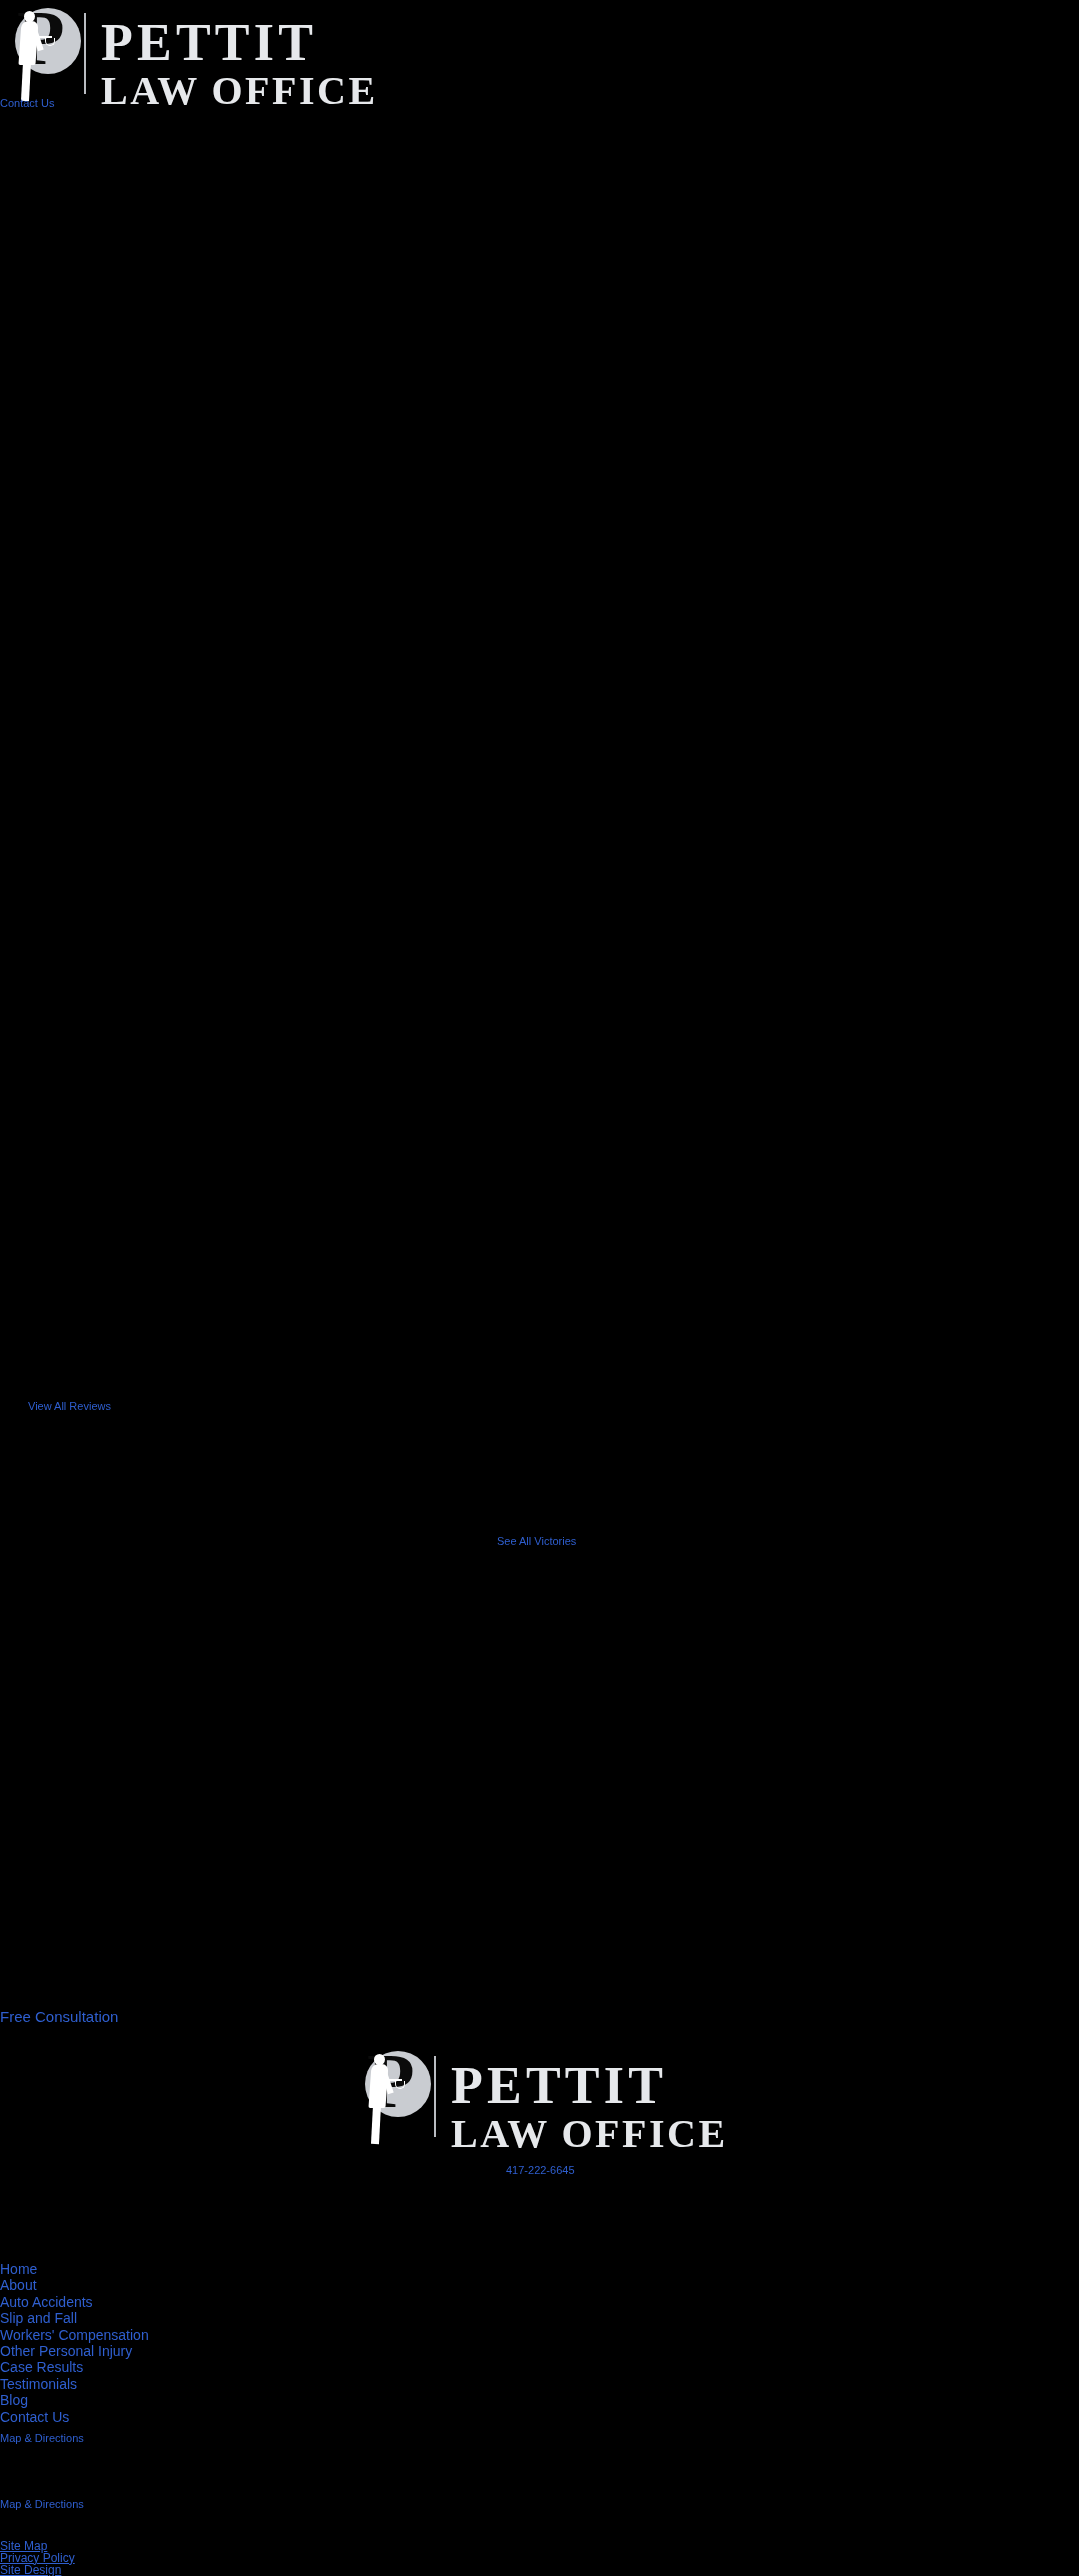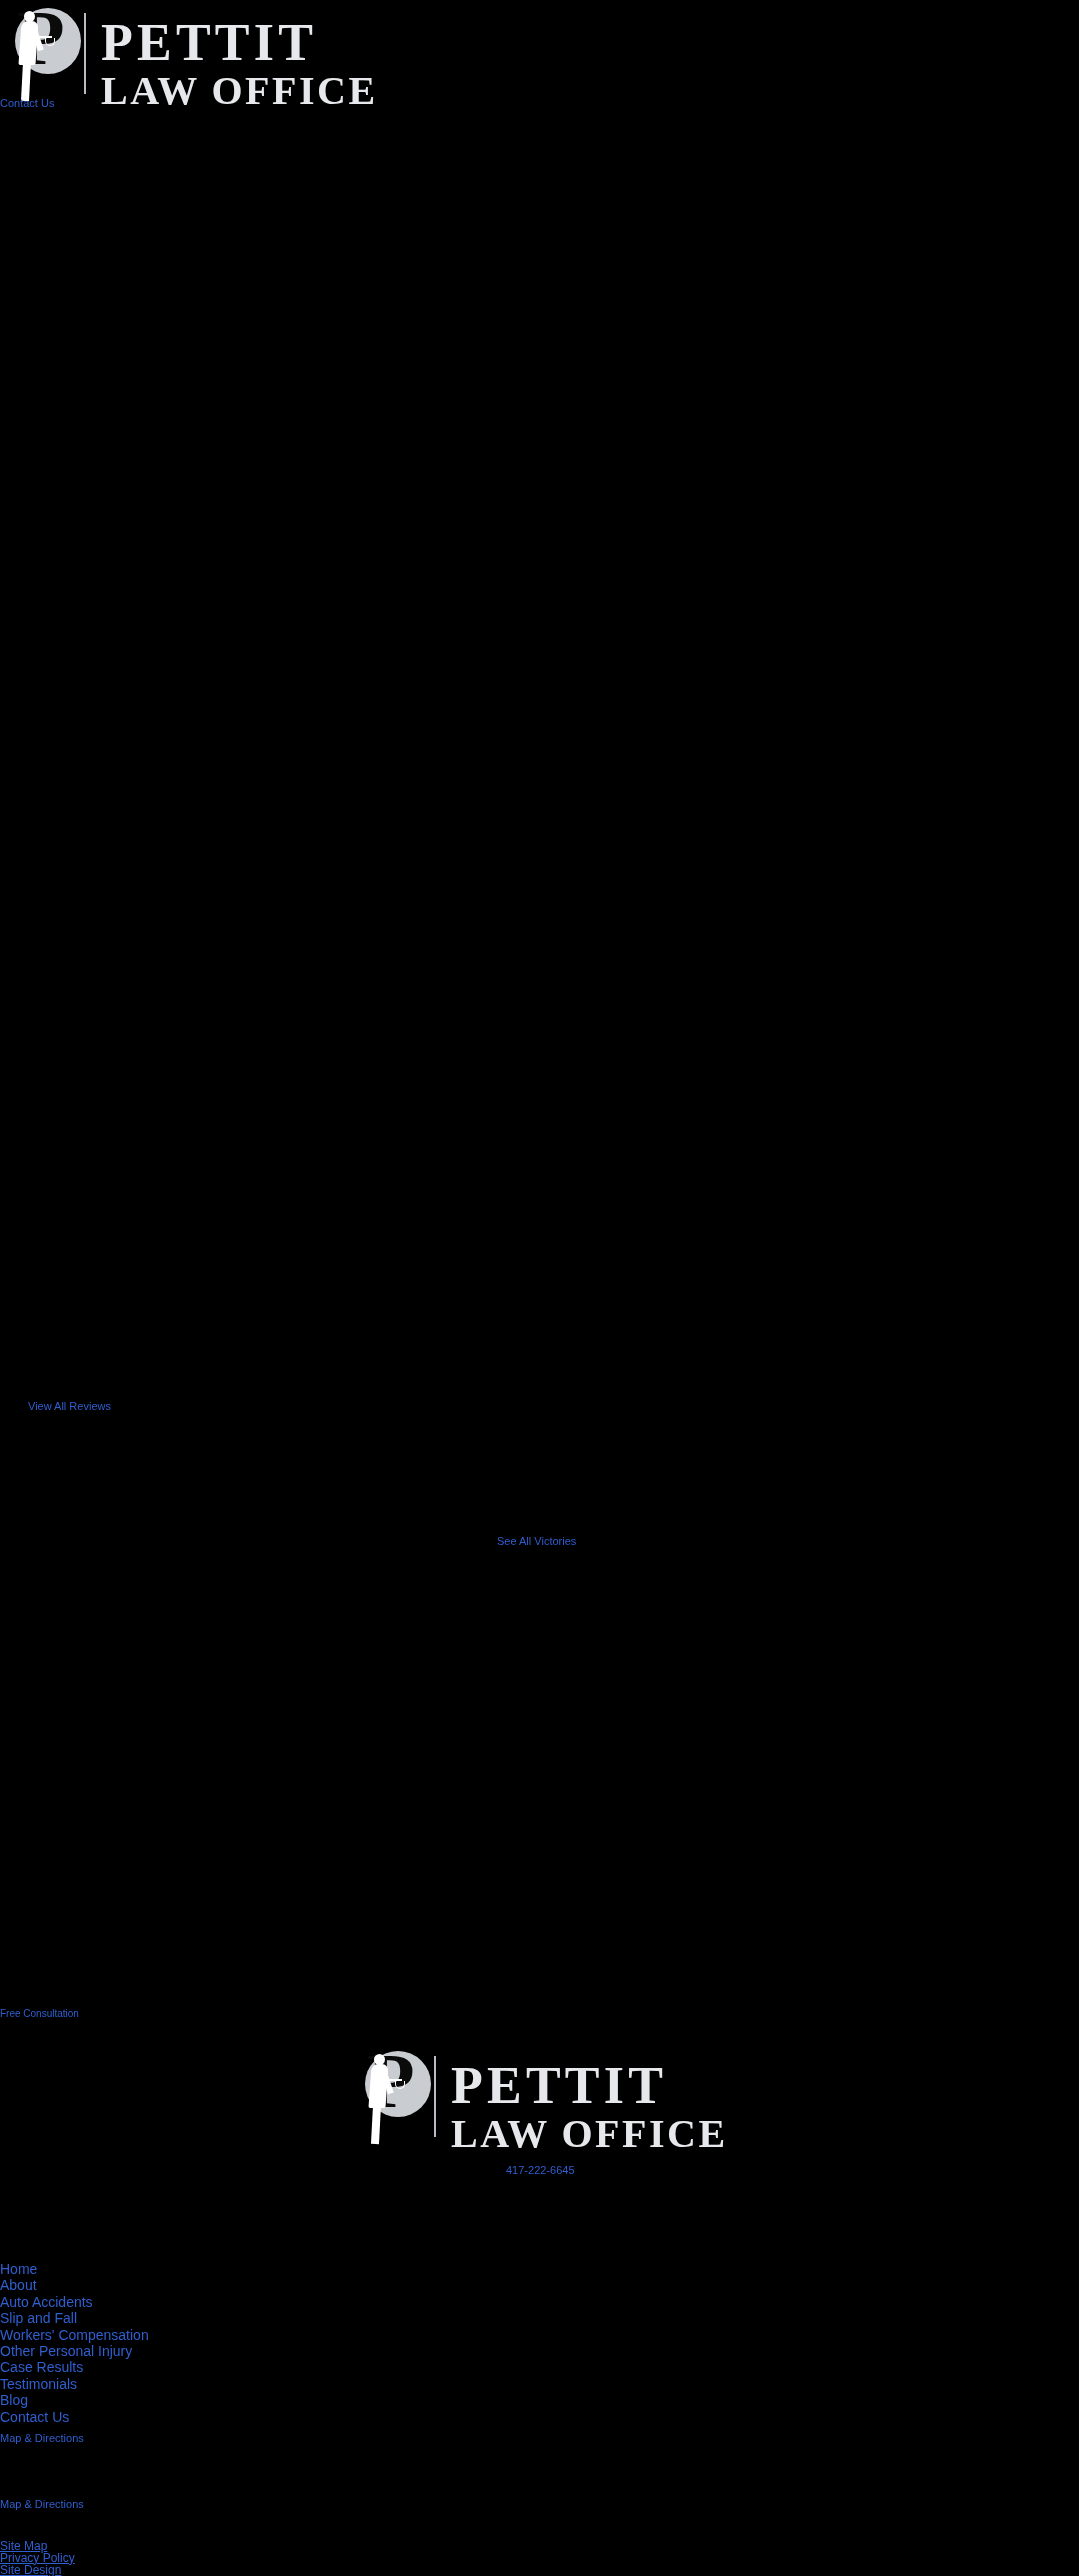--- a/index.html
+++ b/index.html
@@ -180,21 +180,21 @@
     left: 497px;
     top: 1535px;
     font-size: 11px;
     color: #2f5fd0;
     text-decoration: none;
   }
   .free-consultation {
     position: absolute;
     left: 0px;
     top: 2008px;
-    font-size: 10px;
+    font-size: 15px;
     color: #2f5fd0;
     text-decoration: none;
   }
 
   
   .footer-logo-wrap {
     position: absolute;
     left: 350px;
     top: 2041px;
     width: 405px;

